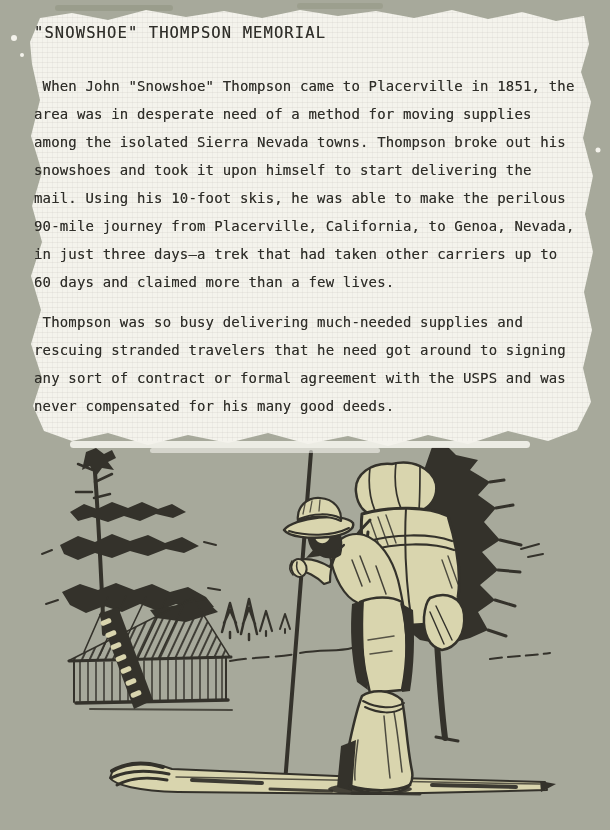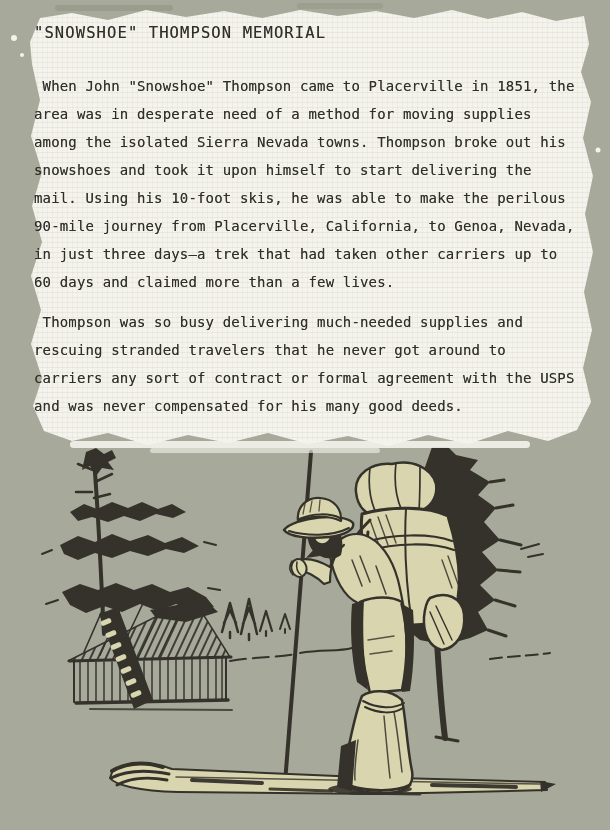--- a/index.html
+++ b/index.html
@@ -183,16 +183,16 @@
       <rect class="paper" x="150" y="448" width="230" height="5" rx="2.5" opacity=".6"></rect>
       <circle class="paper" cx="14" cy="38" r="3"></circle>
       <circle class="paper" cx="22" cy="55" r="2"></circle>
       <circle class="paper" cx="598" cy="150" r="2.5"></circle>
     </g>
   </svg>
 
   <div class="paper-text">
     <h1 class="title">"SNOWSHOE" THOMPSON MEMORIAL</h1>
     <p class="para"> When John "Snowshoe" Thompson came to Placerville in 1851, the area was in desperate need of a method for moving supplies among the isolated Sierra Nevada towns. Thompson broke out his snowshoes and took it upon himself to start delivering the mail. Using his 10-foot skis, he was able to make the perilous 90-mile journey from Placerville, California, to Genoa, Nevada, in just three days—a trek that had taken other carriers up to 60 days and claimed more than a few lives.</p>
-    <p class="para"> Thompson was so busy delivering much-needed supplies and rescuing stranded travelers that he never got around to carriers any sort of contract or formal agreement with the USPS and was never compensated for his many good deeds.</p>
+    <p class="para"> Thompson was so busy delivering much-needed supplies and rescuing stranded travelers that he need got around to signing any sort of contract or formal agreement with the USPS and was never compensated for his many good deeds.</p>
   </div>
 
 </div>
 
 </body></html>

